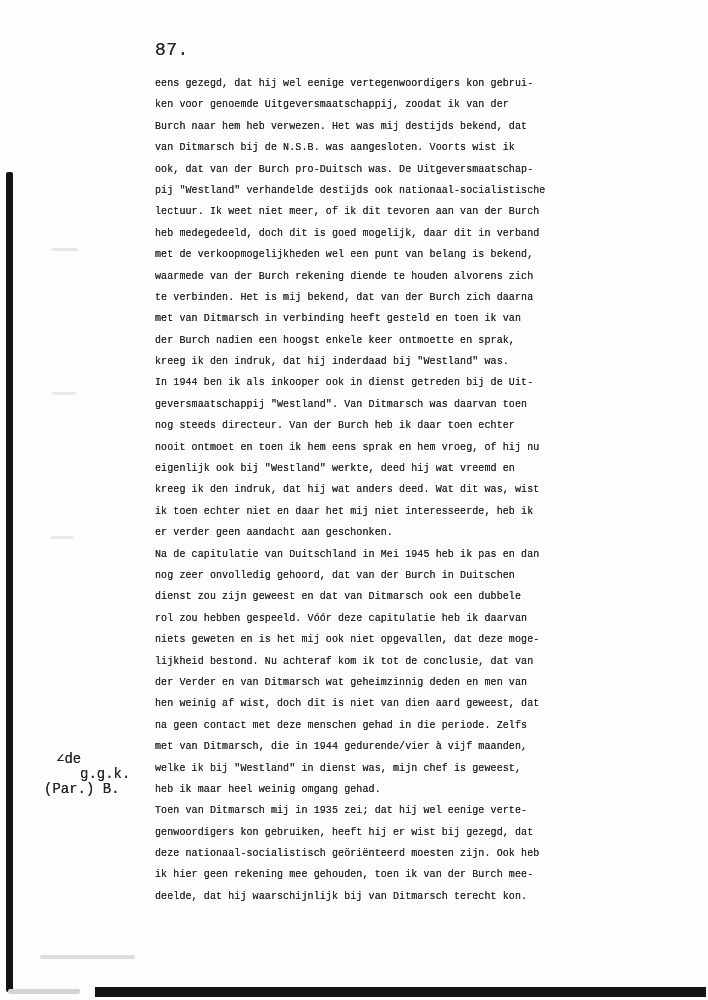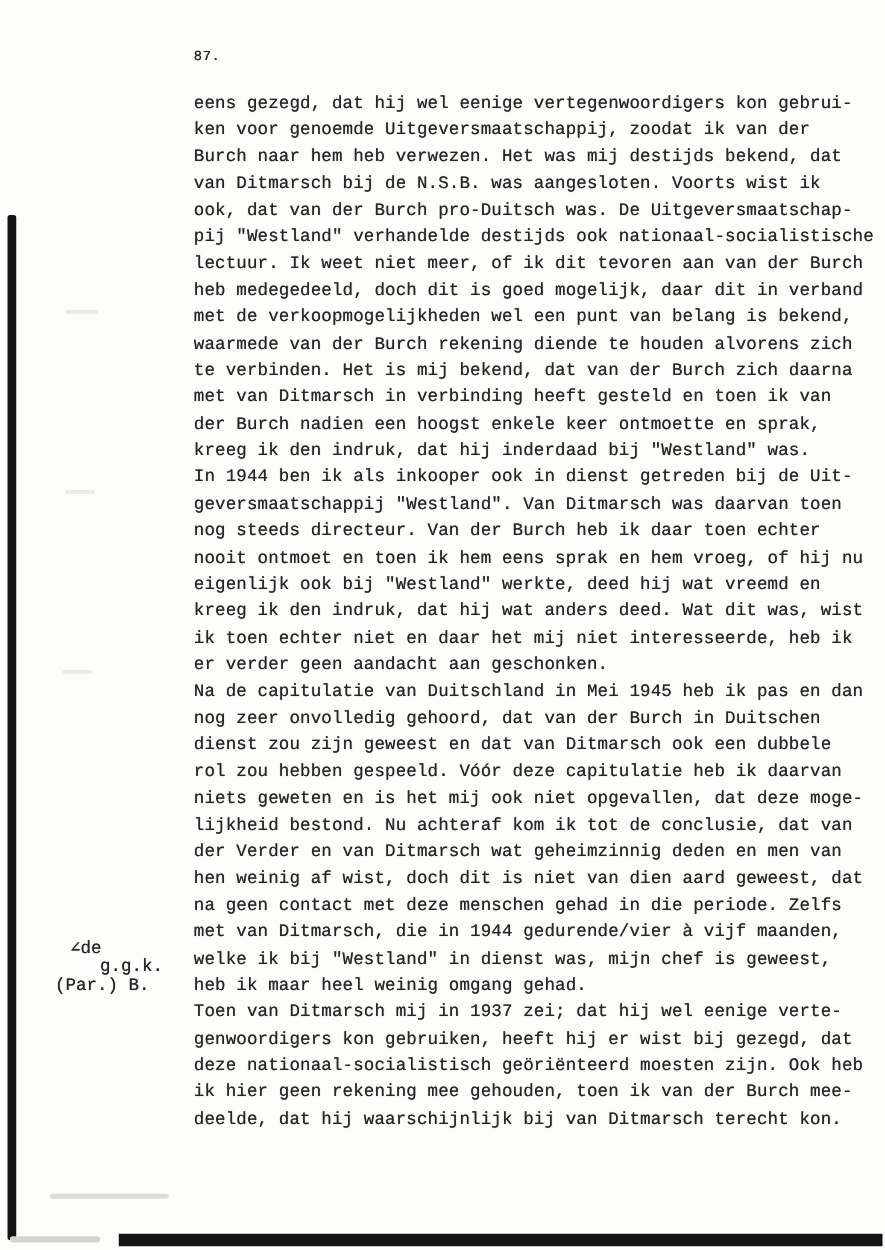--- a/index.html
+++ b/index.html
@@ -13,32 +13,32 @@
     height: 1000px;
     background: var(--paper, #fdfdfc);
     overflow: hidden;
     font-family: "Liberation Mono", "DejaVu Sans Mono", monospace;
     color: var(--ink, #262626);
   }
   .page-number {
     position: absolute;
     left: 155px;
     top: 40px;
-    font-size: 11px;
+    font-size: 18px;
     letter-spacing: 0.5px;
     text-shadow: 0 0 0.6px rgba(20,20,20,0.8);
   }
   .text-block {
     position: absolute;
     left: 155px;
     top: 73px;
     width: 552px;
   }
   .text-line {
-    font-size: 14px;
+    font-size: 10px;
     line-height: 21.4px;
     height: 21.4px;
     white-space: pre;
     letter-spacing: 0.1px;
     text-shadow: 0 0 0.6px rgba(25,25,25,0.75);
   }
   .margin-note {
     position: absolute;
     left: 44px;
     top: 752px;
@@ -133,21 +133,21 @@
       <div class="text-line">dienst zou zijn geweest en dat van Ditmarsch ook een dubbele</div>
       <div class="text-line">rol zou hebben gespeeld. Vóór deze capitulatie heb ik daarvan</div>
       <div class="text-line">niets geweten en is het mij ook niet opgevallen, dat deze moge-</div>
       <div class="text-line">lijkheid bestond. Nu achteraf kom ik tot de conclusie, dat van</div>
       <div class="text-line">der Verder en van Ditmarsch wat geheimzinnig deden en men van</div>
       <div class="text-line">hen weinig af wist, doch dit is niet van dien aard geweest, dat</div>
       <div class="text-line">na geen contact met deze menschen gehad in die periode. Zelfs</div>
       <div class="text-line">met van Ditmarsch, die in 1944 gedurende/vier à vijf maanden,</div>
       <div class="text-line">welke ik bij "Westland" in dienst was, mijn chef is geweest,</div>
       <div class="text-line">heb ik maar heel weinig omgang gehad.</div>
-      <div class="text-line">Toen van Ditmarsch mij in 1937 zei; dat hij wel eenige verte-</div>
+      <div class="text-line">Toen van Ditmarsch mij in 1935 zei; dat hij wel eenige verte-</div>
       <div class="text-line">genwoordigers kon gebruiken, heeft hij er wist bij gezegd, dat</div>
       <div class="text-line">deze nationaal-socialistisch geöriënteerd moesten zijn. Ook heb</div>
       <div class="text-line">ik hier geen rekening mee gehouden, toen ik van der Burch mee-</div>
       <div class="text-line">deelde, dat hij waarschijnlijk bij van Ditmarsch terecht kon.</div>
     </div>
 
   <div class="margin-note">
     <div class="mn-line1">∠de</div>
     <div class="mn-line2">g.g.k.</div>
     <div class="mn-line3">(Par.) B.</div>

